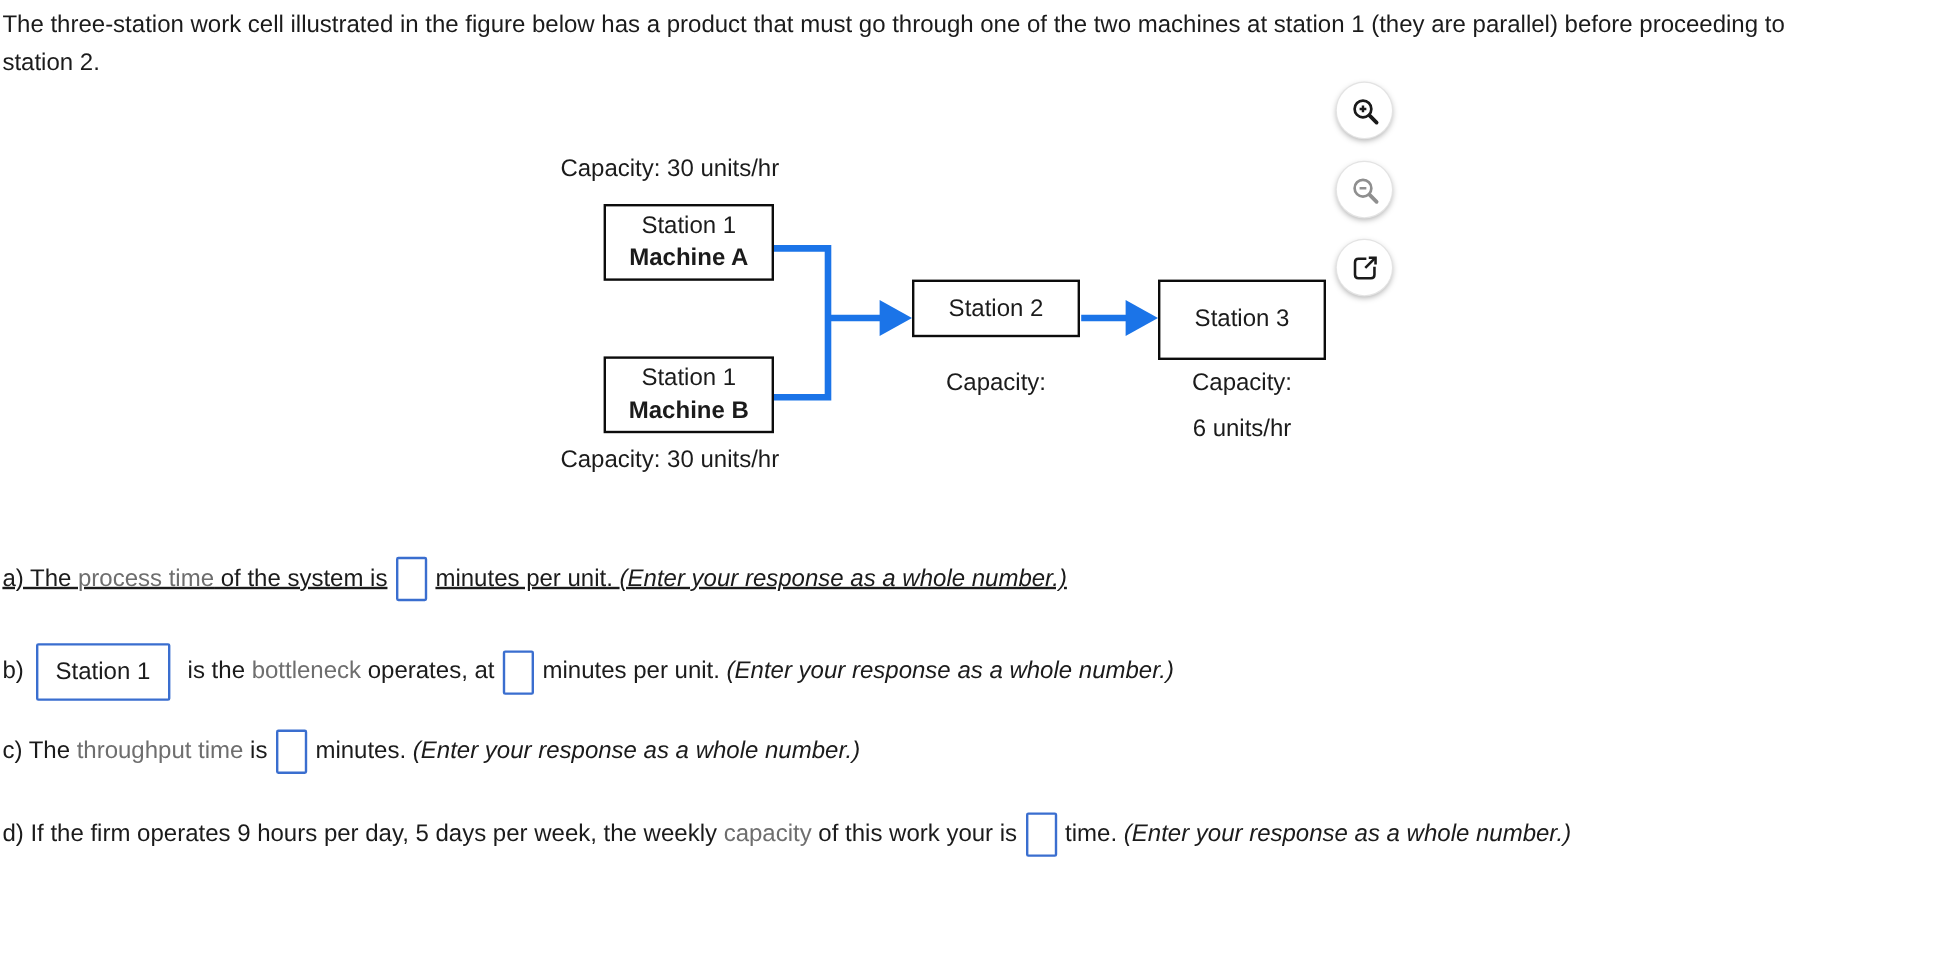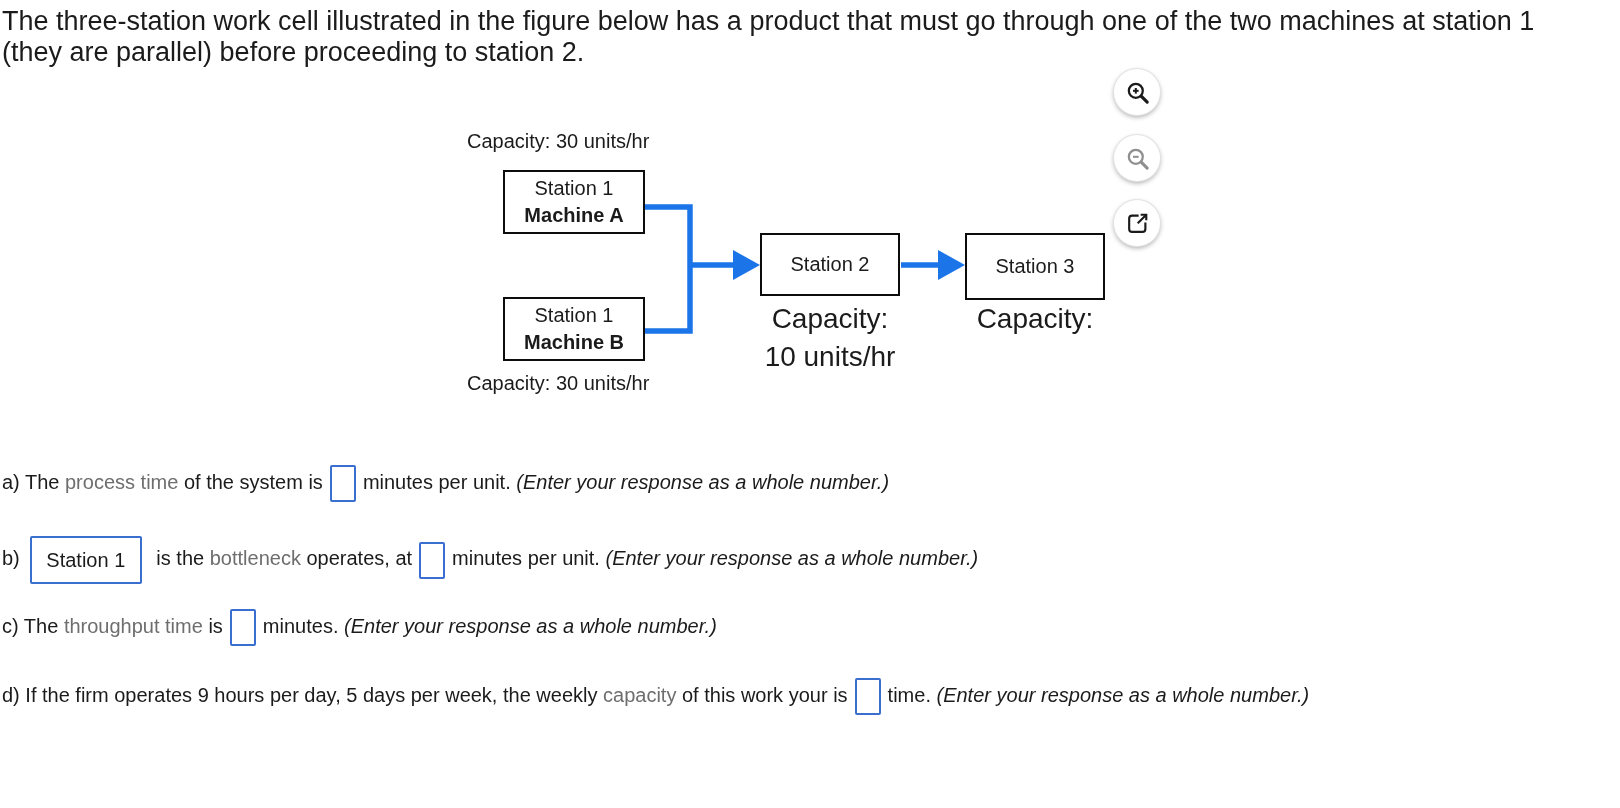--- a/index.html
+++ b/index.html
@@ -13,33 +13,33 @@
   html,body{background:#ffffff;}
   body{
     position:relative;
     width:1620px;height:808px;
     overflow:hidden;
     font-family:"Liberation Sans",sans-serif;
     color:var(--text-color);
   }
   .intro{
     position:absolute;left:2px;top:6px;width:1545px;
-    font-size:27px;line-height:31px;
+    font-size:20px;line-height:31px;
   }
   
   .fig-label{position:absolute;font-size:20px;white-space:nowrap;margin-left:24px;}
   .node-box{
     position:absolute;border:2px solid var(--box-border);background:#fff;
     display:flex;flex-direction:column;align-items:center;justify-content:center;
     font-size:20px;line-height:27px;text-align:center;
   }
   .node-box .bold{font-weight:bold;}
   .cap-block{
     position:absolute;width:140px;text-align:center;
-    font-size:28px;line-height:38px;white-space:nowrap;
+    font-size:20px;line-height:38px;white-space:nowrap;
   }
   .connector-svg{position:absolute;left:600px;top:180px;}
   
   .icon-btn{
     position:absolute;left:1114px;width:46px;height:46px;border-radius:50%;
     background:#fff;border:none;cursor:pointer;
     box-shadow:0 0 0 1px #e3e3e3,0 2px 5px rgba(0,0,0,.35);
     display:flex;align-items:center;justify-content:center;
   }
   
@@ -77,33 +77,33 @@
     <span class="bold">Machine A</span>
   </div>
 
   <div class="node-box" style="left:503px;top:297px;width:142px;height:64px;">
     <span>Station 1</span>
     <span class="bold">Machine B</span>
   </div>
 
   <div class="fig-label" style="left:443px;top:372px;">Capacity: 30 units/hr</div>
 
-  <div class="node-box" style="left:760px;top:233px;width:140px;height:63px;">
+  <div class="node-box" style="left:760px;top:233px;width:140px;height:48px;">
     <span>Station 2</span>
   </div>
   <div class="cap-block" style="left:760px;top:300px;">
     <div>Capacity:</div>
-    <div>10 units/hr</div>
   </div>
 
   <div class="node-box" style="left:965px;top:233px;width:140px;height:67px;">
     <span>Station 3</span>
   </div>
   <div class="cap-block" style="left:965px;top:300px;">
     <div>Capacity:</div>
+    <div>6 units/hr</div>
   </div>
 
   <svg class="connector-svg" width="420" height="180" viewBox="0 0 420 180">
     <path d="M45 27 H90 V151 H45" fill="none" style="stroke:var(--arrow-blue)" stroke-width="5.5"></path>
     <g>
       <line x1="90" y1="85" x2="136" y2="85" style="stroke:var(--arrow-blue)" stroke-width="5.5"></line>
       <polygon points="133,70 160,85 133,100" style="fill:var(--arrow-blue)"></polygon>
     </g>
     <g>
       <line x1="301" y1="85" x2="341" y2="85" style="stroke:var(--arrow-blue)" stroke-width="5.5"></line>
@@ -128,19 +128,19 @@
   </svg>
 </button>
 <button class="icon-btn" style="top:200px;">
   <svg width="27" height="27" viewBox="0 0 24 24">
     <path d="M13 5 H7.2 C5.4 5 4.6 5.8 4.6 7.6 V16.8 C4.6 18.6 5.4 19.4 7.2 19.4 H16.4 C18.2 19.4 19 18.6 19 16.8 V11" fill="none" stroke="#1a1a1a" stroke-width="1.9"></path>
     <path d="M12.2 11.8 L19.6 4.4" fill="none" stroke="#1a1a1a" stroke-width="1.9"></path>
     <path d="M14.8 4.2 H19.8 V9.2" fill="none" stroke="#1a1a1a" stroke-width="1.9"></path>
   </svg>
 </button>
 
-<div class="q" style="top:464px;"><span>a) The </span><span class="term">process time</span><span> of the system is</span><input class="answer-input" type="text" value="" style=""><span>minutes per unit. </span><span class="note">(Enter your response as a whole number.)</span></div>
+<div class="q" style="top:464px;text-decoration:underline;"><span>a) The </span><span class="term">process time</span><span> of the system is</span><input class="answer-input" type="text" value="" style=""><span>minutes per unit. </span><span class="note">(Enter your response as a whole number.)</span></div>
 
 <div class="q" style="top:536px;"><span>b)</span><span class="answer-select">Station 1</span><span> is the </span><span class="term">bottleneck</span><span> operates, at</span><input class="answer-input" type="text" value="" style=""><span>minutes per unit. </span><span class="note">(Enter your response as a whole number.)</span></div>
 
 <div class="q" style="top:608px;"><span>c) The </span><span class="term">throughput time</span><span> is</span><input class="answer-input" type="text" value="" style=""><span>minutes. </span><span class="note">(Enter your response as a whole number.)</span></div>
 
 <div class="q" style="top:677px;"><span>d) If the firm operates 9 hours per day, 5 days per week, the weekly </span><span class="term">capacity</span><span> of this work your is</span><input class="answer-input" type="text" value="" style=""><span>time. </span><span class="note">(Enter your response as a whole number.)</span></div>
 
 </body></html>

